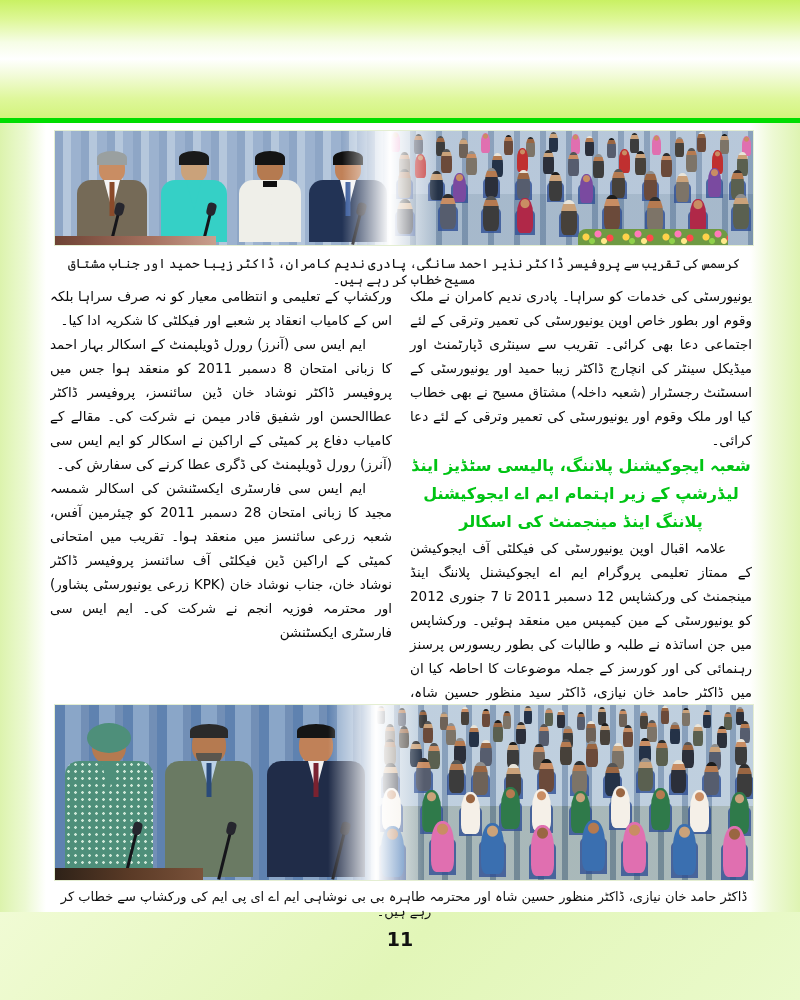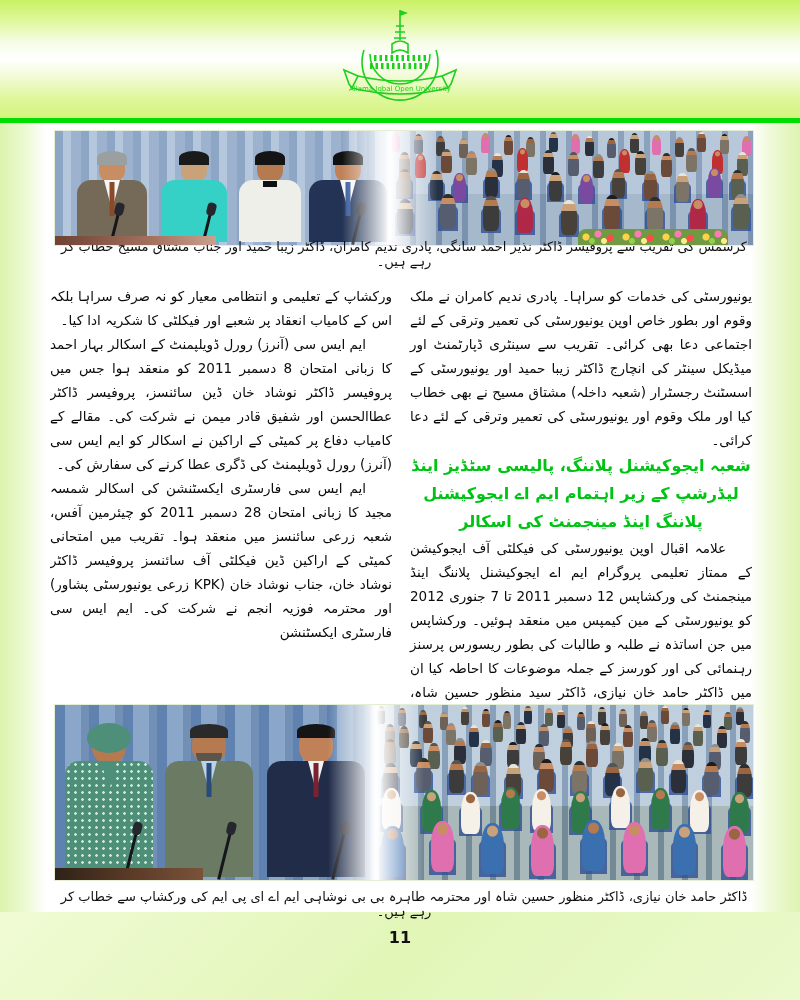--- a/index.html
+++ b/index.html
@@ -94,63 +94,40 @@
       radial-gradient(circle at 14px 12px,#8fd14a 2.5px,transparent 3.5px),
       radial-gradient(circle at 26px 12px,#ffe98a 2.5px,transparent 3.5px);
     background-size:40px 16px;}
 
   .crowd-p{position:absolute;border-radius:45% 45% 22% 22%;}
   .chair{position:absolute;background:#2f4f94;border-radius:5px 5px 0 0;opacity:.8;}
 
   
   .caption{position:absolute;left:55px;width:698px;text-align:center;font-size:13px;
     color:#101010;direction:rtl;}
-  .caption-top{top:239px;}
+  .caption-top{top:256px;font-family:Liberation Serif, serif;}
   .caption-bottom{top:889px;}
 
   .columns{position:absolute;left:50px;top:284px;width:702px;height:420px;
     direction:rtl;display:flex;gap:18px;overflow:hidden;}
   .col{width:342px;font-size:13.5px;line-height:24px;text-align:justify;color:#0a0a0a;}
   .col p{margin:0;}
   .indent{text-indent:26px;}
   .heading{color:#00c414;text-align:center;font-weight:bold;font-size:16px;line-height:28px;
     margin:12px 0 8px;}
 
   .page-number{position:absolute;top:928px;left:0;width:800px;text-align:center;
-    font-weight:bold;font-size:16px;color:#111;}
+    font-weight:bold;font-size:19px;color:#111;}
 </style>
 </head>
 <body>
 
 <div class="page">
 
   <div class="header"></div>
-  <div class="logo">
-    <svg width="160" height="104" viewBox="0 0 160 104">
-      <g stroke="#1fcf1f" fill="none" stroke-width="1.6">
-
-        <path d="M80,4 l8,3 l-8,3 z" fill="#1fcf1f" stroke="none"></path>
-        <line x1="80" y1="4" x2="80" y2="34"></line>
-        <path d="M76,20 h8 M75,26 h10 M74,32 h12"></path>
-
-        <path d="M72,38 q8,-6 16,0 v9 q-8,-6 -16,0 z"></path>
-
-        <line x1="54" y1="52" x2="106" y2="52" stroke-width="6" stroke-dasharray="2.5,3"></line>
-        <line x1="50" y1="60" x2="110" y2="60" stroke-width="6" stroke-dasharray="2.5,3"></line>
-
-        <path d="M44,44 A38,38 0 1,0 116,44"></path>
-        <path d="M50,48 A30,30 0 1,0 110,48"></path>
-
-        <path d="M38,70 Q80,80 122,70 L128,82 Q80,94 32,82 Z"></path>
-        <path d="M38,70 L24,64 L29,78 L32,82"></path>
-        <path d="M122,70 L136,64 L131,78 L128,82"></path>
-      </g>
-      <text x="80" y="85" text-anchor="middle" font-size="7" fill="#1fcf1f">Allama Iqbal Open University</text>
-    </svg>
-  </div>
   <div class="rule"></div>
   <div class="side-left"></div>
   <div class="side-right"></div>
   <div class="bottom-band"></div>
 
   <div class="photo photo-top">
     <div class="speakers">
       <div class="spk spk1t">
         <div class="head"></div>
         <div class="torso"></div>

